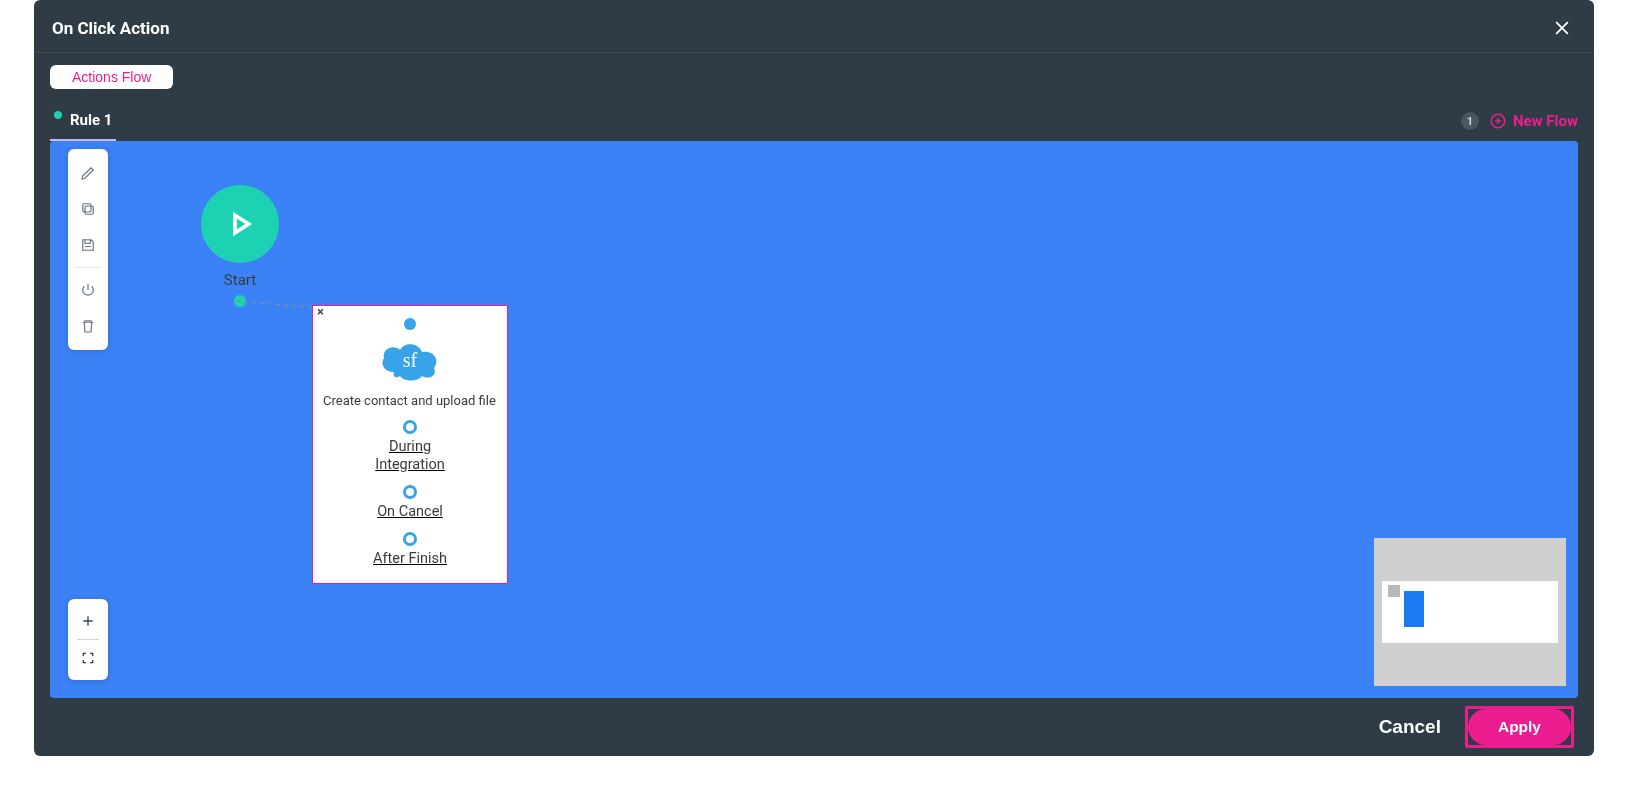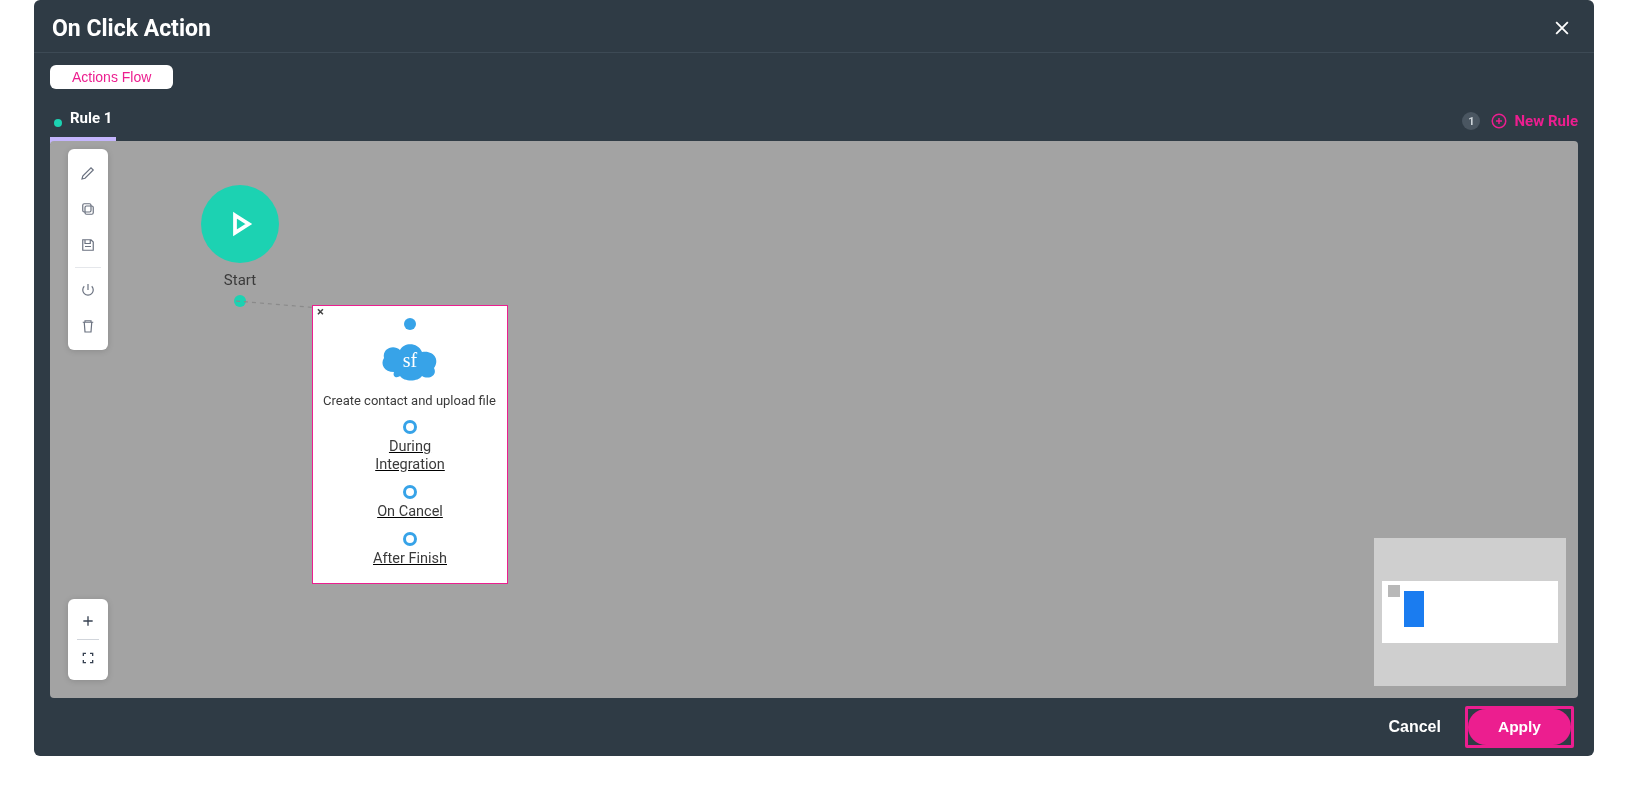--- a/index.html
+++ b/index.html
@@ -17,21 +17,21 @@
   }
   .modal-header {
     display: flex;
     align-items: center;
     justify-content: space-between;
     padding: 14px 18px 10px 18px;
     color: #fff;
     border-bottom: 1px solid #3d4a55;
   }
   .modal-title {
-    font-size: 23px;
+    font-size: 17px;
     font-weight: 700;
   }
   .close-btn {
     width: 28px; height: 28px;
     color: #fff;
     cursor: pointer;
     display: flex; align-items: center; justify-content: center;
   }
   .close-btn svg { width: 20px; height: 20px; stroke: #fff; stroke-width: 2.2; }
   .sub-header {
@@ -49,27 +49,27 @@
   }
   .tab-bar {
     display: flex;
     align-items: center;
     padding: 0 16px;
     height: 40px;
     position: relative;
   }
   .tab {
     display: flex;
-    align-items: flex-end;
+    align-items: flex-start;
     gap: 8px;
     color: #fff;
     font-size: 15px;
     font-weight: 700;
     padding: 10px 4px 10px 4px;
-    border-bottom: 7px solid #c4b5fd;
+    border-bottom: 2px solid #c4b5fd;
   }
   .tab-dot {
     width: 8px; height: 8px; border-radius: 50%;
     background: #1cd2b2;
   }
   .tab-bar-right {
     margin-left: auto;
     display: flex;
     align-items: center;
     gap: 10px;
@@ -86,21 +86,21 @@
     display: flex; align-items: center; gap: 6px;
     color: #ec1e8f;
     font-size: 15px;
     font-weight: 700;
     cursor: pointer;
   }
   .new-rule-btn svg { width: 18px; height: 18px; stroke: #ec1e8f; fill: none; stroke-width: 2; }
 
   .canvas-area {
     flex: 1;
-    background: #a3a3a3;
+    background: #3b82f6;
     position: relative;
     margin: 0 16px 0 16px;
     border-radius: 4px;
   }
 
   .left-toolbar {
     position: absolute;
     left: 18px;
     top: 8px;
     width: 40px;
@@ -234,21 +234,21 @@
   .footer {
     height: 58px;
     display: flex;
     align-items: center;
     justify-content: flex-end;
     padding: 0 20px 0 20px;
     gap: 24px;
   }
   .cancel-btn {
     color: #fff;
-    font-size: 16px;
+    font-size: 19px;
     font-weight: 600;
     background: transparent;
     border: none;
     cursor: pointer;
   }
   .apply-wrap {
     border: 3px solid #ec1e8f;
     border-radius: 2px;
     padding: 0;
   }
@@ -286,21 +286,21 @@
       <span class="tab-dot"></span>
       <span>Rule 1</span>
     </div>
     <div class="tab-bar-right">
       <div class="info-badge">1</div>
       <div class="new-rule-btn">
         <svg viewBox="0 0 24 24">
             <circle cx="12" cy="12" r="9"></circle>
             <path d="M12 8 L12 16 M8 12 L16 12"></path>
           </svg>
-        <span>New Rule</span>
+        <span>New Flow</span>
       </div>
     </div>
   </div>
 
   <div class="canvas-area">
 
     <div class="left-toolbar">
       <div class="tbtn">
         <svg viewBox="0 0 24 24">
             <path d="M4 20 L8 19 L19 8 L16 5 L5 16 Z"></path>

